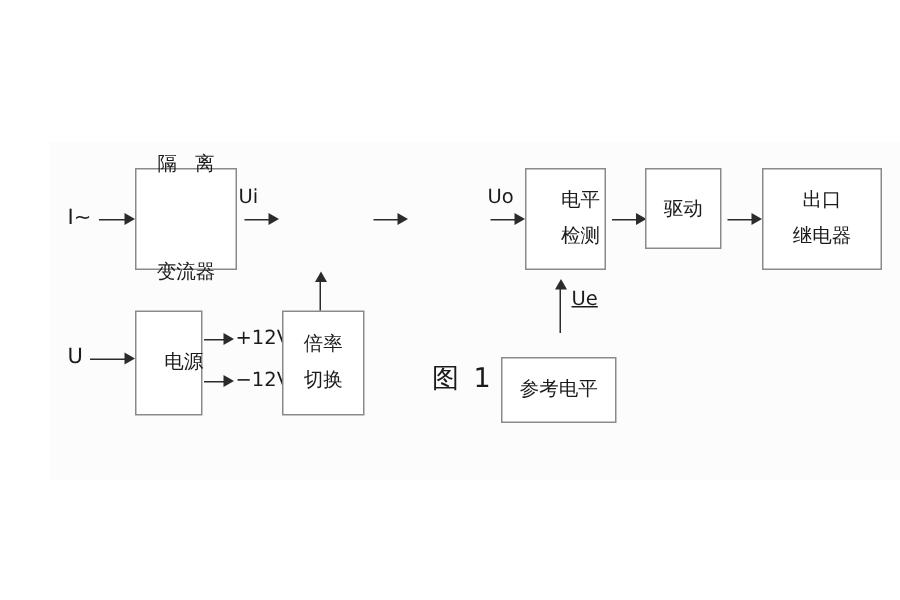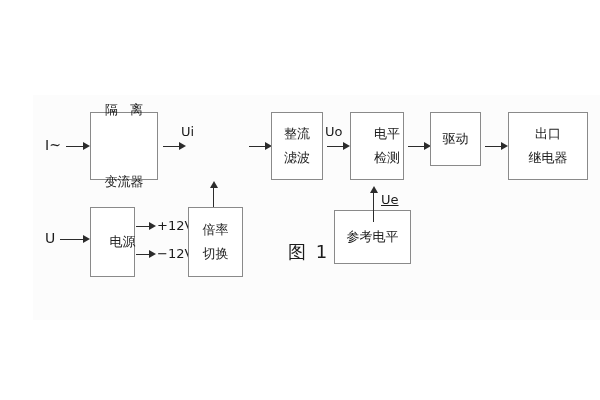--- a/index.html
+++ b/index.html
@@ -120,32 +120,28 @@
 
   <div class="term-label" style="left:45px; top:137px;">I~</div>
   <div class="h-line" style="left:66px; top:146px; width:20px;"></div>
   <div class="arrow-r" style="left:83px; top:142px;"></div>
 
   <div class="box" style="left:90px; top:112px; width:68px; height:68px;gap:48px;">
     <span class="ln sp">隔 离</span>
     <span class="ln">变流器</span>
   </div>
 
-  <div class="sig-label" style="left:181px; top:124px;">Ui</div>
+  <div class="sig-label" style="left:159px; top:124px;">Ui</div>
   <div class="h-line" style="left:163px; top:146px; width:19px;"></div>
   <div class="arrow-r" style="left:179px; top:142px;"></div>
 
 
   <div class="h-line" style="left:249px; top:146px; width:19px;"></div>
   <div class="arrow-r" style="left:265px; top:142px;"></div>
 
-  <div class="box" style="left:271px; top:112px; width:52px; height:68px;">
-    <span class="ln">整流</span>
-    <span class="ln">滤波</span>
-  </div>
 
   <div class="sig-label" style="left:325px; top:124px;">Uo</div>
   <div class="h-line" style="left:327px; top:146px; width:19px;"></div>
   <div class="arrow-r" style="left:343px; top:142px;"></div>
 
   <div class="box" style="left:350px; top:112px; width:54px; height:68px;padding-left:20px;">
     <span class="ln">电平</span>
     <span class="ln">检测</span>
   </div>
 
@@ -181,21 +177,21 @@
   <div class="rail-label" style="left:157px; top:246px;">−12V</div>
 
   <div class="box" style="left:188px; top:207px; width:55px; height:70px;">
     <span class="ln">倍率</span>
     <span class="ln">切换</span>
   </div>
 
   <div class="v-line" style="left:213px; top:187px; height:20px;"></div>
   <div class="arrow-u" style="left:210px; top:181px;"></div>
 
-  <div class="box" style="left:334px; top:210px; width:77px; height:54px;">
+  <div class="box" style="left:334px; top:238px; width:77px; height:44px;">
     <span class="ln">参考电平</span>
   </div>
 
   <div class="v-line" style="left:373px; top:192px; height:30px;"></div>
   <div class="arrow-u" style="left:370px; top:186px;"></div>
   <div class="sig-label" style="left:381px; top:192px;text-decoration:underline;">Ue</div>
 
   <div class="fig-caption" style="left:288px; top:240px;">图 1</div>
 
 </div>

